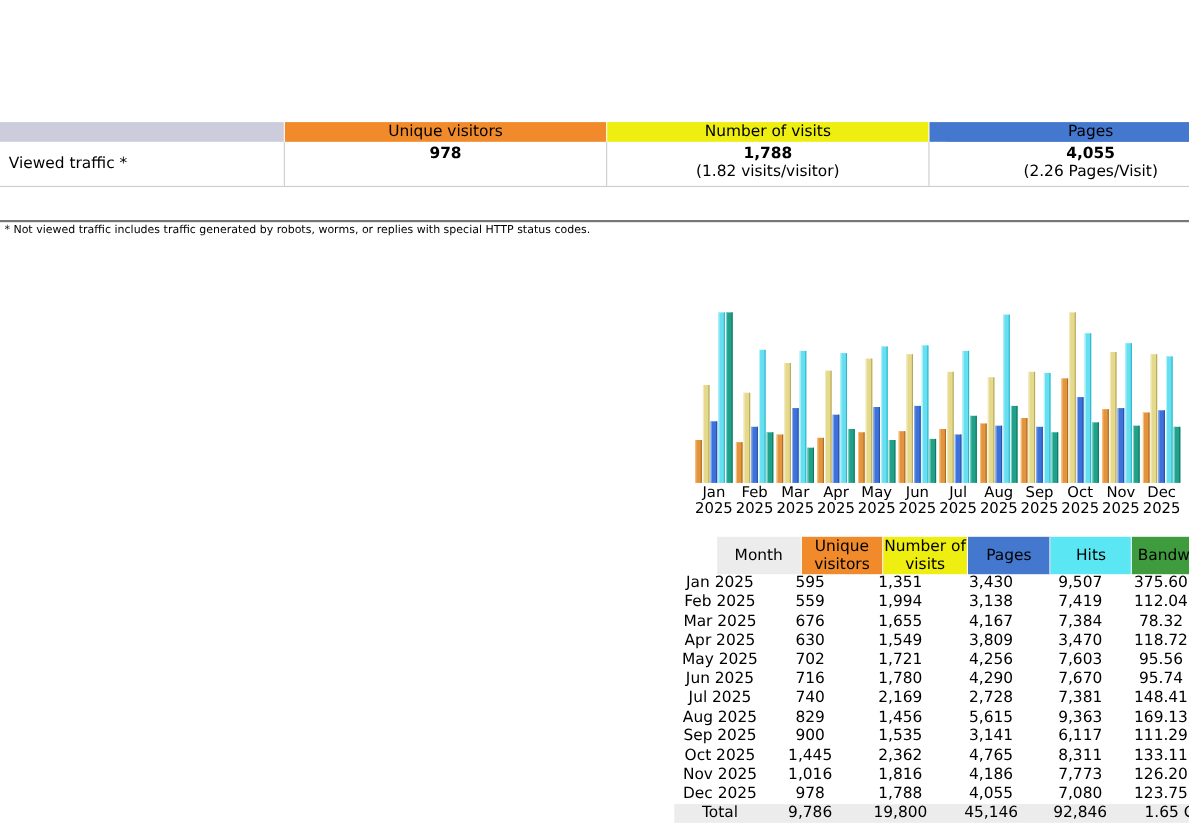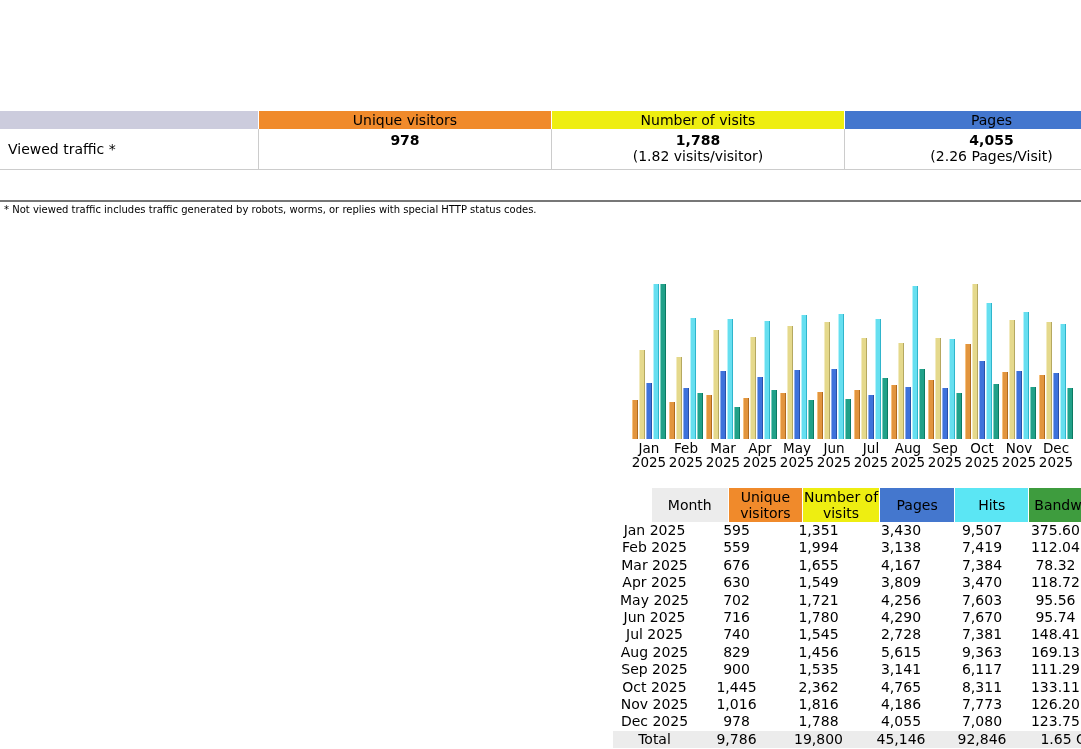--- a/index.html
+++ b/index.html
@@ -246,21 +246,21 @@
           <div class="tcell c0">Jun 2025</div>
           <div class="tcell c1">716</div>
           <div class="tcell c2">1,780</div>
           <div class="tcell c3">4,290</div>
           <div class="tcell c4">7,670</div>
           <div class="tcell c5">95.74 MB</div>
         </div>
         <div class="trow">
           <div class="tcell c0">Jul 2025</div>
           <div class="tcell c1">740</div>
-          <div class="tcell c2">1,545</div>
+          <div class="tcell c2">2,169</div>
           <div class="tcell c3">2,728</div>
           <div class="tcell c4">7,381</div>
           <div class="tcell c5">148.41 MB</div>
         </div>
         <div class="trow">
           <div class="tcell c0">Aug 2025</div>
           <div class="tcell c1">829</div>
           <div class="tcell c2">1,456</div>
           <div class="tcell c3">5,615</div>
           <div class="tcell c4">9,363</div>

